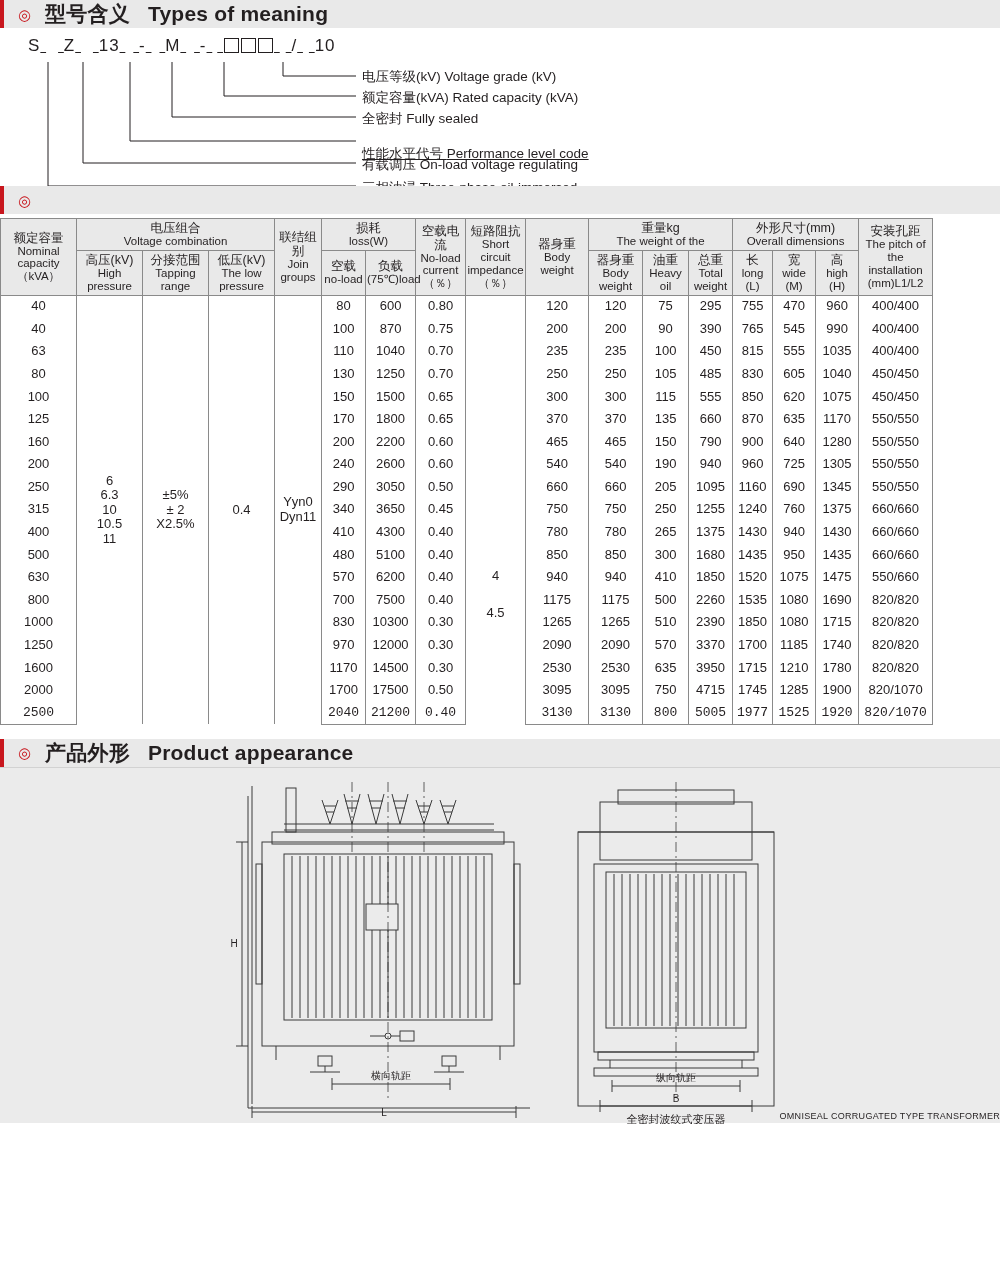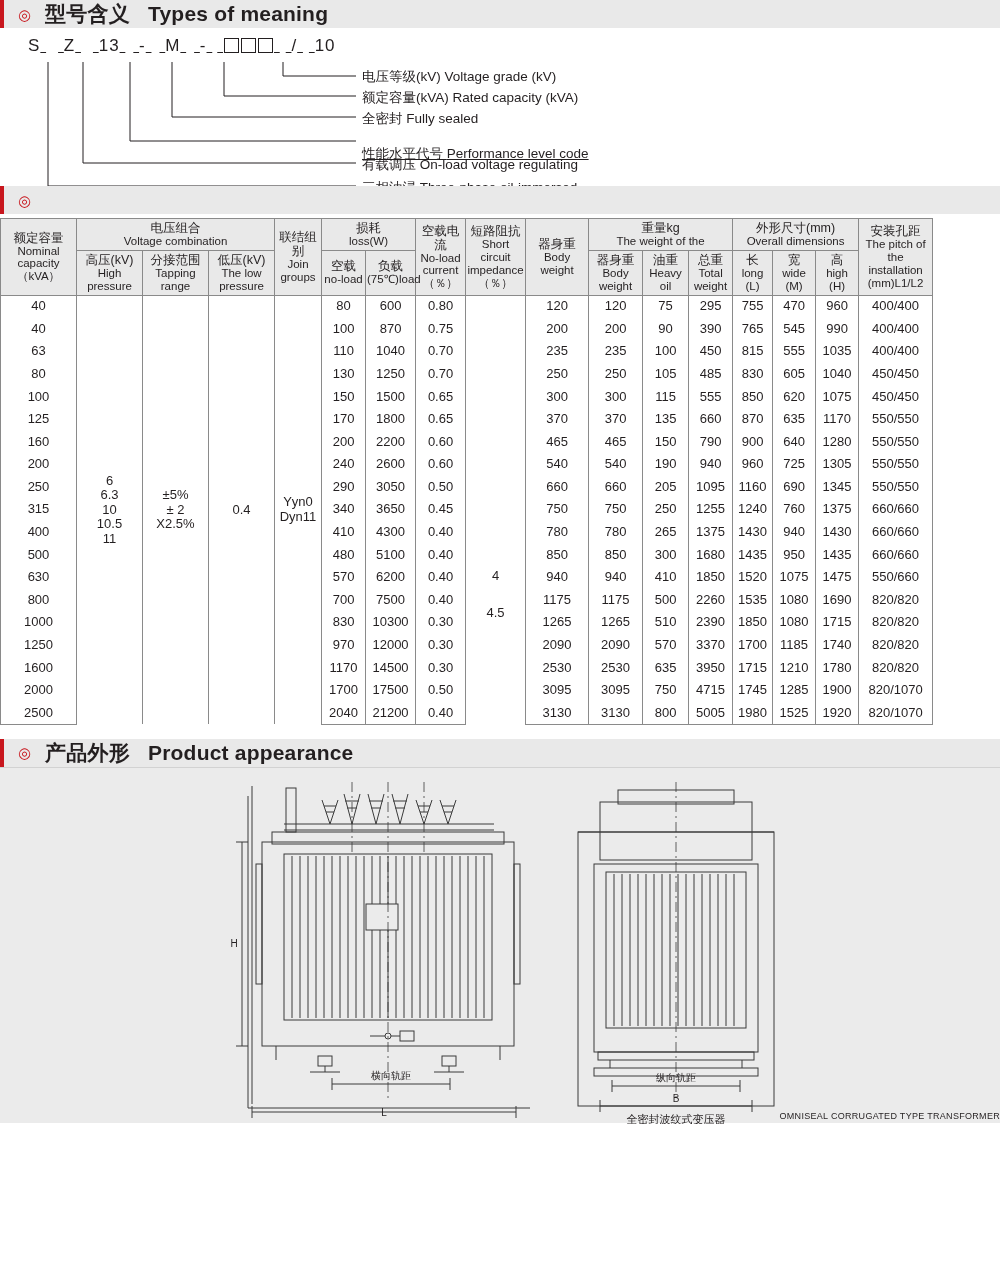--- a/index.html
+++ b/index.html
@@ -87,21 +87,21 @@
   table.spec thead th .cn { display: block; font-size: 12.5px; }
   table.spec thead th .en { display: block; font-size: 11.5px; }
   table.spec tbody td {
     height: 22.6px;
     font-size: 13px;
     border-left: 1px solid #8a8a8a;
     border-right: 1px solid #8a8a8a;
     border-top: none;
     border-bottom: none;
   }
-  table.spec tbody tr:last-child td { border-bottom: 1px solid #8a8a8a; }
+  table.spec tbody tr:last-child td { border-bottom: 1px solid #8a8a8a; font-family: Liberation Mono, monospace; }
   table.spec tbody tr:first-child td { border-top: 1px solid #8a8a8a; }
   .vmerge { vertical-align: middle; }
 
   
   #section-appearance { position: relative; }
   .drawing-wrap {
     position: relative;
     width: 1000px;
     height: 356px;
     background: #ebebeb;
@@ -588,21 +588,21 @@
       </tr>
       <tr>
         <td>2500</td>
         <td>2040</td>
         <td>21200</td>
         <td>0.40</td>
         <td>3130</td>
         <td>3130</td>
         <td>800</td>
         <td>5005</td>
-        <td>1980</td>
+        <td>1977</td>
         <td>1525</td>
         <td>1920</td>
         <td>820/1070</td>
       </tr>
     </tbody>
   </table>
 </div>
 
 <div id="section-appearance">
 

